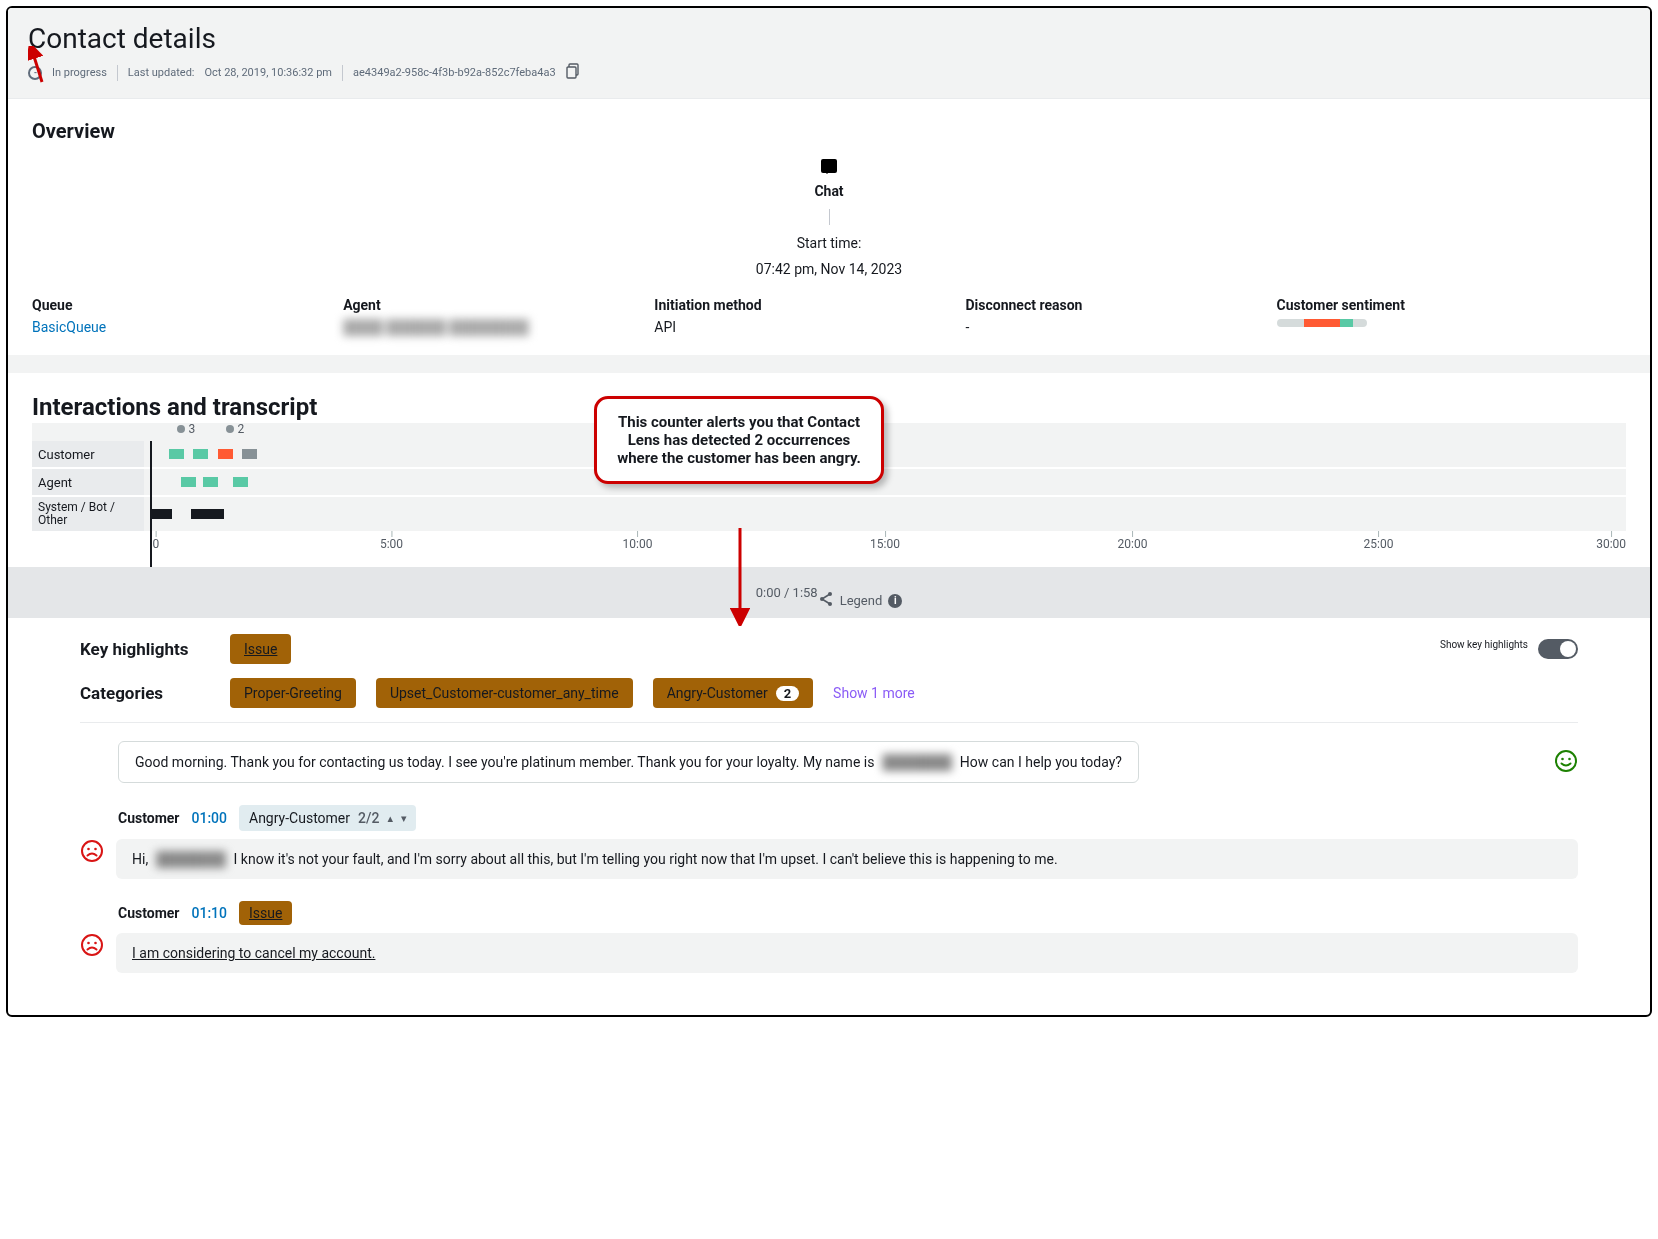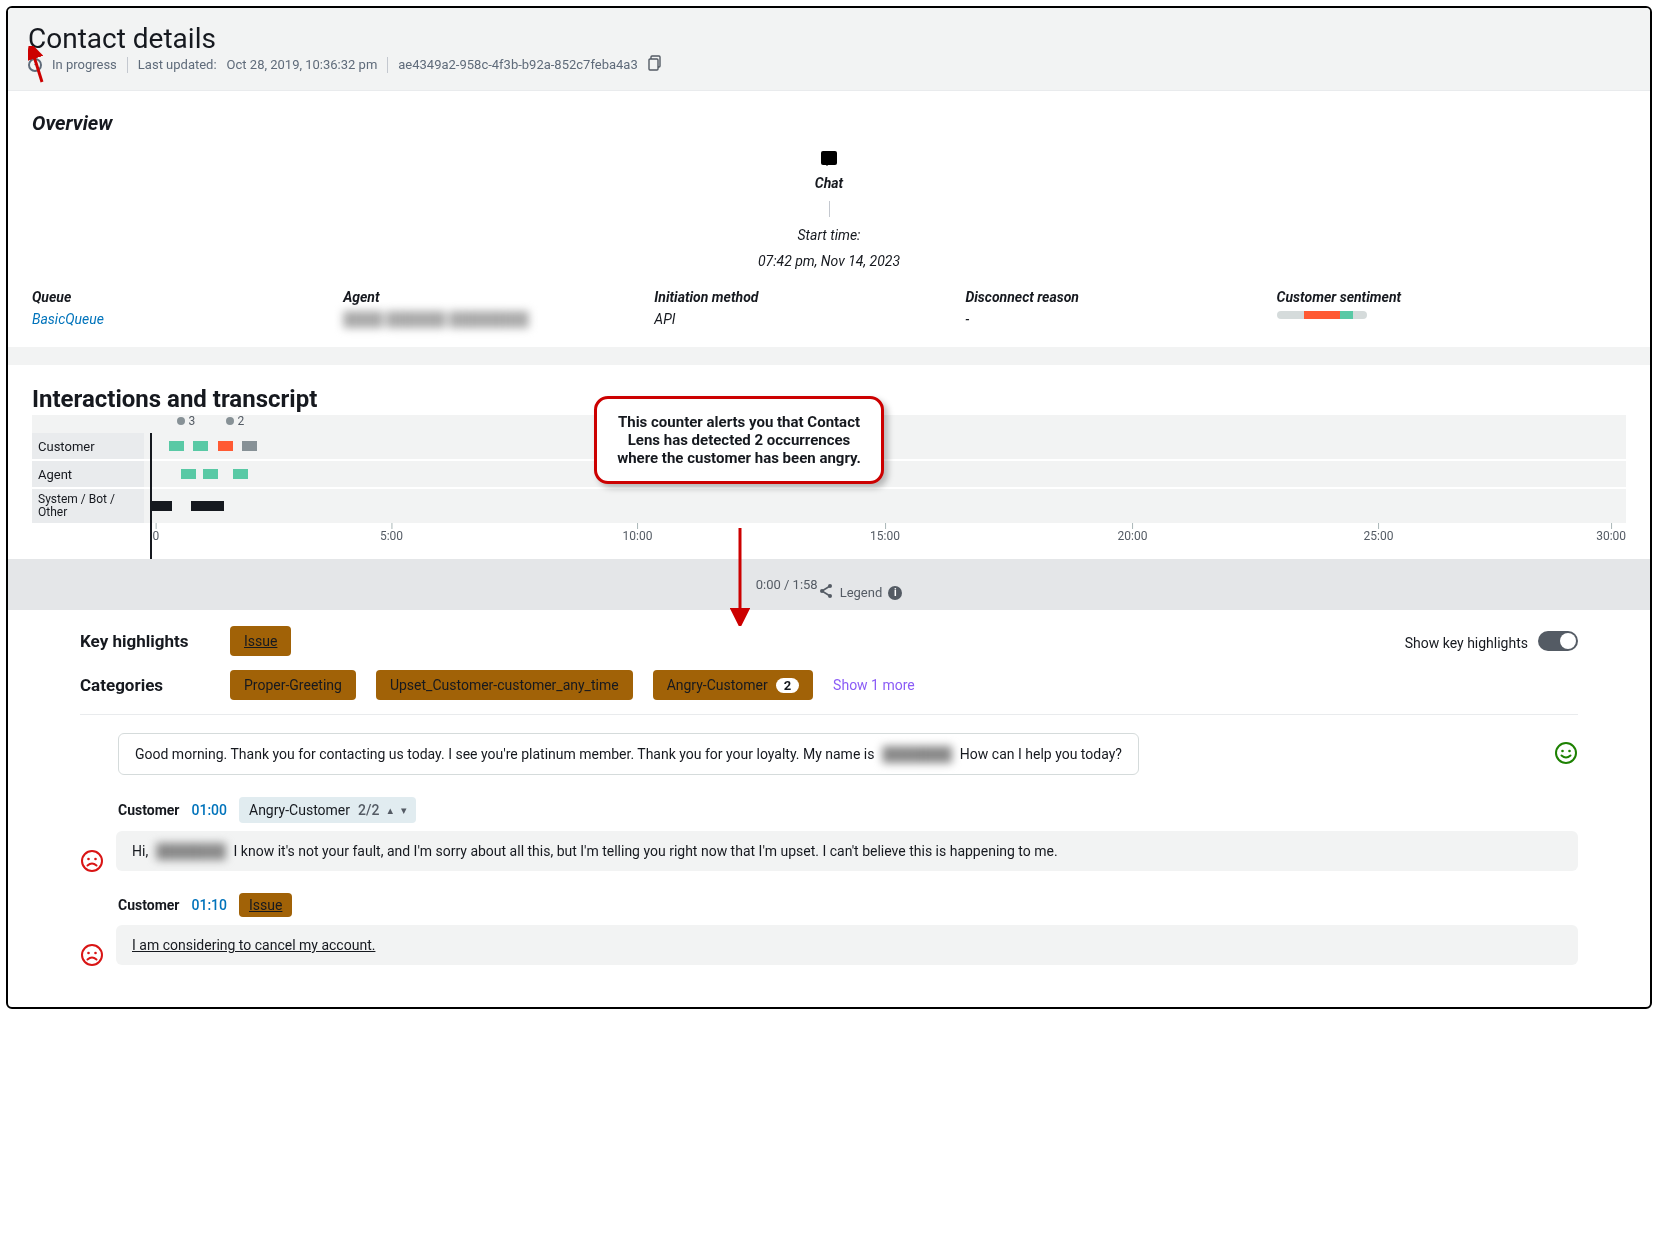--- a/index.html
+++ b/index.html
@@ -20,45 +20,45 @@
   background: #f2f3f3;
   padding: 14px 20px 16px;
   border-bottom: 1px solid #e9ebed;
 }
 .page-title {
   font-size: 28px;
   font-weight: 400;
   color: #16191f;
 }
 .meta-row {
+  margin-top: 8px;
   display: flex;
   align-items: center;
   gap: 10px;
-  font-size: 13px;
+  font-size: 11px;
   color: #5f6b7a;
   text-align: center;
 }
 .meta-row .divider { border-left: 1px solid #c4c8cf; height: 16px; }
 .status-dot {
   width: 14px; height: 14px;
   border: 2px solid #5f6b7a;
   border-radius: 50%;
   display: inline-flex; align-items: center; justify-content: center;
 }
 .status-dot::after { content: '•••'; font-size: 5px; letter-spacing: -1px; color: #5f6b7a; }
 .copy-icon { cursor: pointer; }
 
 .arrow-anno-1 {
   position: absolute; top: 38px; left: 20px;
 }
 
 .section {
   padding: 20px 24px;
   background: #fff;
-  font-style: italic;
 }
 .section-gap {
   background: #f2f3f3;
   height: 18px;
 }
 .section h2 {
   font-size: 20px;
   font-weight: 700;
   color: #16191f;
   margin-bottom: 16px;
@@ -185,21 +185,21 @@
 .pill {
   background: #a16207; padding: 7px 14px; border-radius: 4px;
   font-size: 14px; display: inline-flex; align-items: center; gap: 8px;
 }
 .pill.issue { text-decoration: underline; }
 .pill .count-badge {
   background: #fff; border-radius: 10px; padding: 0 8px; font-weight: 700;
   font-size: 13px;
 }
 .show-more { color: #8b5cf6; font-size: 14px; cursor: pointer; }
-.hl-right { margin-left: auto; display: flex; align-items: flex-end; gap: 10px; font-size: 14px; }
+.hl-right { margin-left: auto; display: flex; align-items: flex-start; gap: 10px; font-size: 10px; }
 
 .toggle {
   width: 40px; height: 20px; background: #545b64; border-radius: 10px; position: relative;
 }
 .toggle::after {
   content: ''; position: absolute; right: 2px; top: 2px; width: 16px; height: 16px;
   background: #fff; border-radius: 50%;
 }
 
 .hr { border-top: 1px solid #e9ebed; margin: 14px 0 18px; }
@@ -223,21 +223,21 @@
 .msg-meta .speaker { font-weight: 700; }
 .msg-meta .ts { color: #0073bb; font-weight: 500; }
 .tag-nav {
   background: #e1ecf0; padding: 5px 10px; border-radius: 4px;
   display: inline-flex; align-items: center; gap: 8px;
 }
 .tag-nav .cnt { background: transparent; color: #545b64; font-weight: 500; }
 .chev { color: #545b64; font-size: 11px; }
 .underlined { text-decoration: underline; }
 
-.msg-row { display: flex; align-items: flex-end; gap: 14px; }
+.msg-row { display: flex; align-items: flex-start; gap: 14px; }
 .msg-row .msg-bubble { flex: 1; }
 .with-smiley { display: flex; justify-content: space-between; align-items: center; gap: 12px; }
 
 .indent-block { margin-left: 38px; }
 </style>
 </head>
 <body>
 
 <div class="outer">
 

